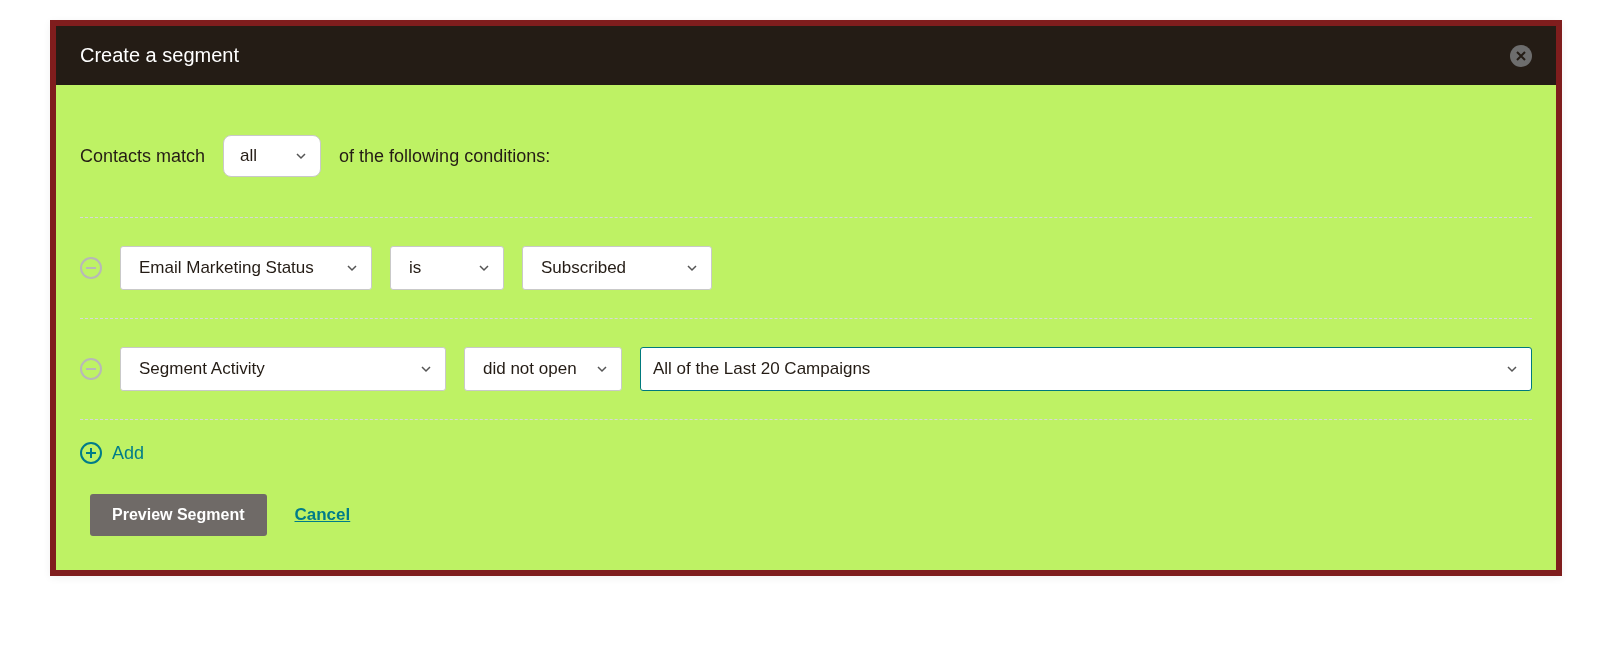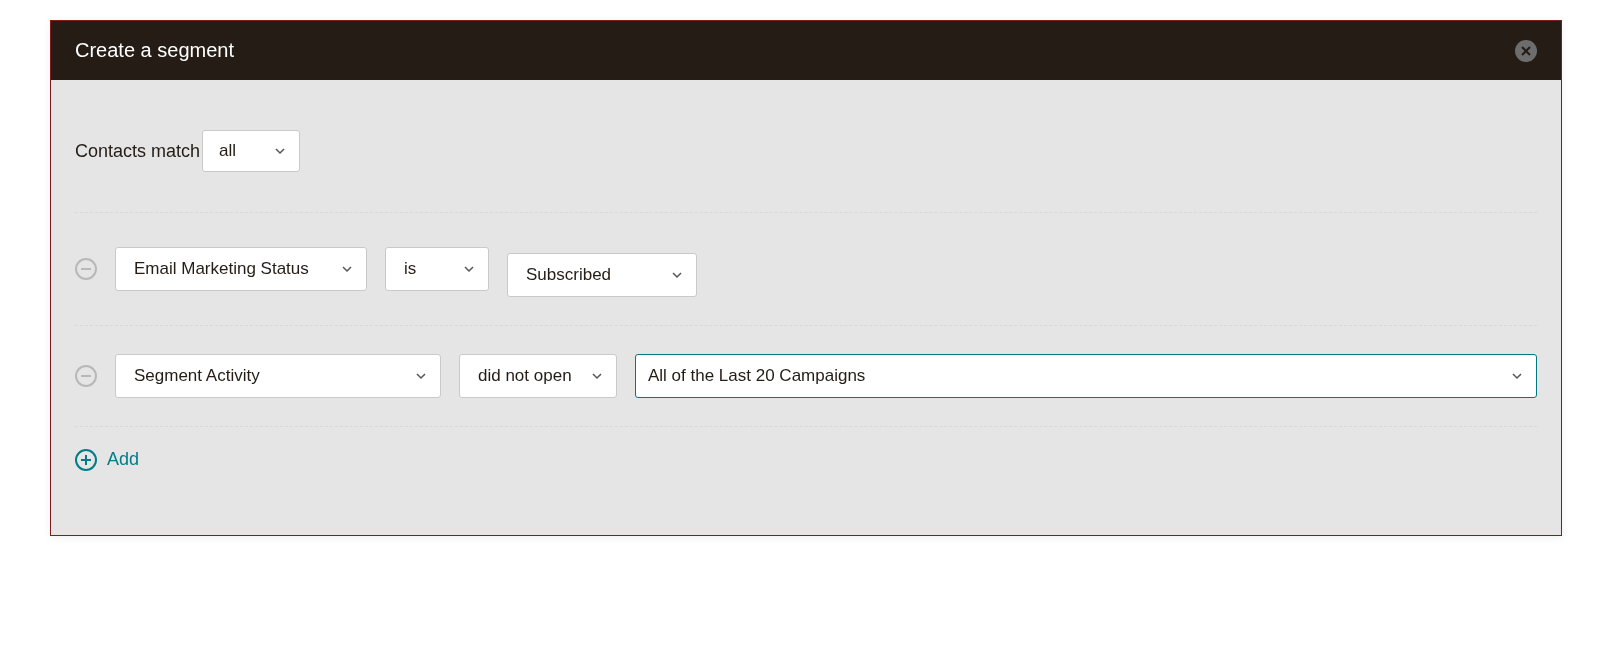--- a/index.html
+++ b/index.html
@@ -7,22 +7,22 @@
     margin: 0;
     padding: 0;
     font-family: "Helvetica Neue", Helvetica, Arial, sans-serif;
     font-size: 16px;
     color: #241c15;
     background: #ffffff;
   }
   .wrapper {
     width: 1512px;
     margin: 20px auto;
-    border: 1px solid #7f1d1d;
-    background: #e5e5e5;
+    border: 6px solid #7f1d1d;
+    background: #bef264;
     box-shadow: 0 2px 8px rgba(0,0,0,0.06);
   }
   .header {
     background: #241c15;
     color: #ffffff;
     display: flex;
     align-items: center;
     justify-content: space-between;
     padding: 18px 24px;
   }
@@ -40,21 +40,21 @@
     justify-content: center;
     cursor: pointer;
   }
   .close-btn svg { width: 10px; height: 10px; }
   .body {
     padding: 50px 24px 34px 24px;
   }
   .match-row {
     display: flex;
     align-items: center;
-    gap: 2px;
+    gap: 18px;
     font-size: 18px;
     padding-bottom: 40px;
   }
   .divider {
     border: none;
     border-top: 1px dashed #d8d8d8;
     margin: 0;
   }
   .condition-row {
     display: flex;
@@ -86,47 +86,48 @@
     border-radius: 3px;
     height: 44px;
     display: flex;
     align-items: center;
     padding: 0 40px 0 18px;
     background: #ffffff;
     cursor: pointer;
     font-size: 17px;
     color: #241c15;
   }
-  .select.tiny { height: 42px; padding: 0 30px 0 16px; font-size: 17px; }
+  .select.tiny { height: 42px; padding: 0 30px 0 16px; font-size: 17px; border-radius: 8px; }
   .select.highlight {
     border: 1.5px solid #00797e;
     padding-left: 12px;
   }
   .select .chev {
     position: absolute;
     right: 14px;
     top: 50%;
     transform: translateY(-50%);
     pointer-events: none;
   }
   .chev svg { width: 10px; height: 10px; display: block; }
   .w-match { width: 98px; }
   .w-field { width: 252px; }
-  .w-op1 { width: 104px; }
-  .w-val1 { width: 190px; margin-top: 12px; }
+  .w-op1 { width: 114px; }
+  .w-val1 { width: 190px; }
   .w-field2 { width: 326px; }
   .w-op2 { width: 158px; }
   .w-val2 { flex: 1; }
   .operator-label {
     font-weight: 600;
     font-size: 17px;
     padding: 12px 0 0 0;
   }
   .add-row {
     display: flex;
+    align-items: center;
     gap: 10px;
     color: #007c89;
     font-size: 18px;
     padding: 22px 0 30px 0;
     cursor: pointer;
     font-weight: 500;
   }
   .add-icon {
     width: 22px;
     height: 22px;
@@ -189,20 +190,21 @@
     <div class="match-row">
       <span>Contacts match</span>
       <div class="select tiny w-match">
         <span>all</span>
         <span class="chev">
           <svg viewBox="0 0 10 10">
               <path d="M1 3 L5 7 L9 3" stroke="#555" stroke-width="1.5" fill="none"></path>
             </svg>
         </span>
       </div>
+      <span>of the following conditions:</span>
     </div>
 
     <hr class="divider">
 
     <div class="condition-row">
       <div class="remove-btn">
         <span></span>
       </div>
       <div class="select w-field">
         <span>Email Marketing Status</span>
@@ -263,15 +265,19 @@
       </div>
     </div>
 
     <hr class="divider">
 
     <div class="add-row">
       <span class="add-icon"></span>
       <span>Add</span>
     </div>
 
+    <div class="actions">
+      <button class="btn-primary">Preview Segment</button>
+      <span class="link-cancel">Cancel</span>
+    </div>
 
   </div>
 </div>
 
 </body></html>

